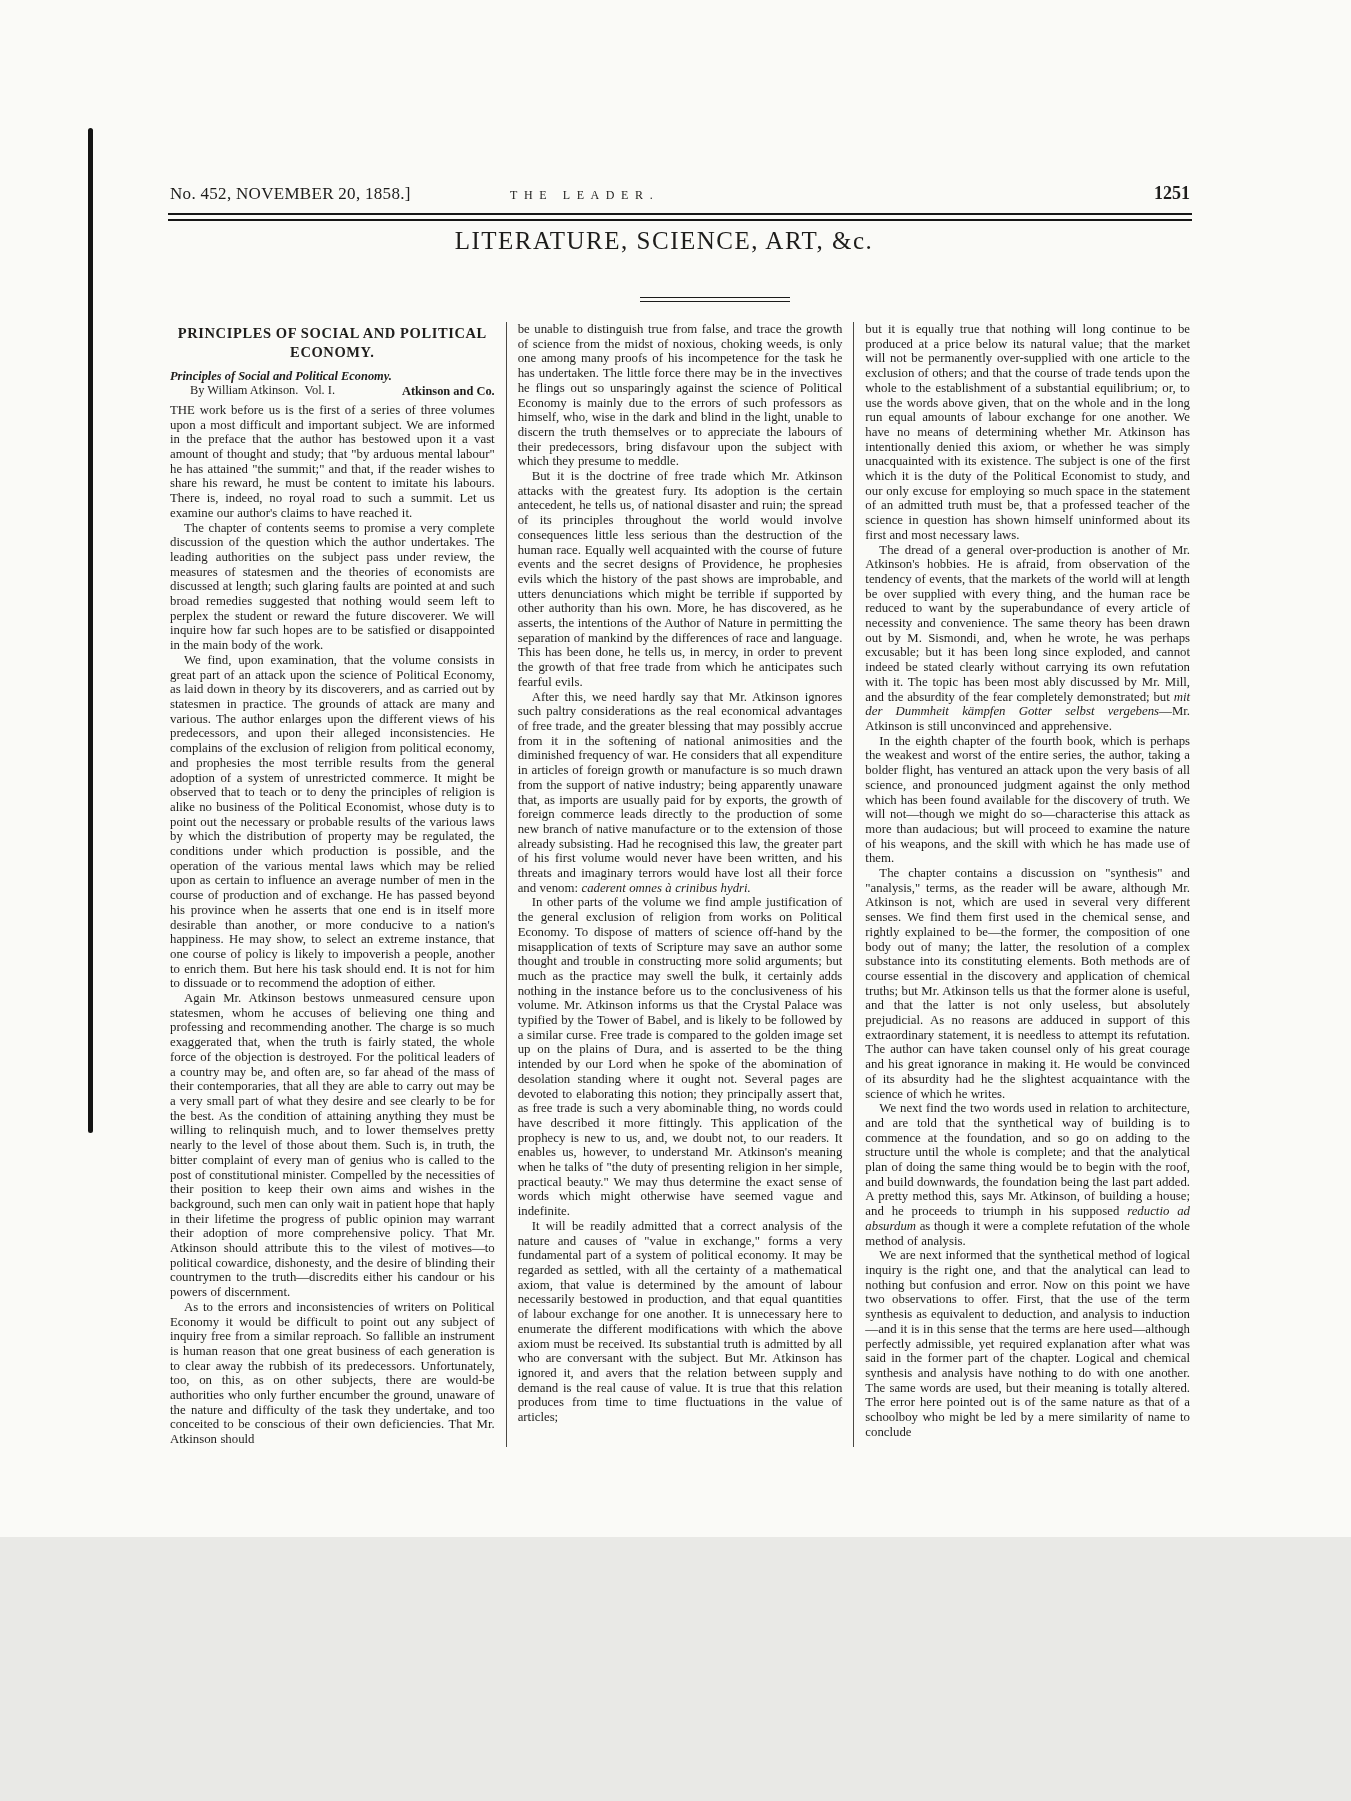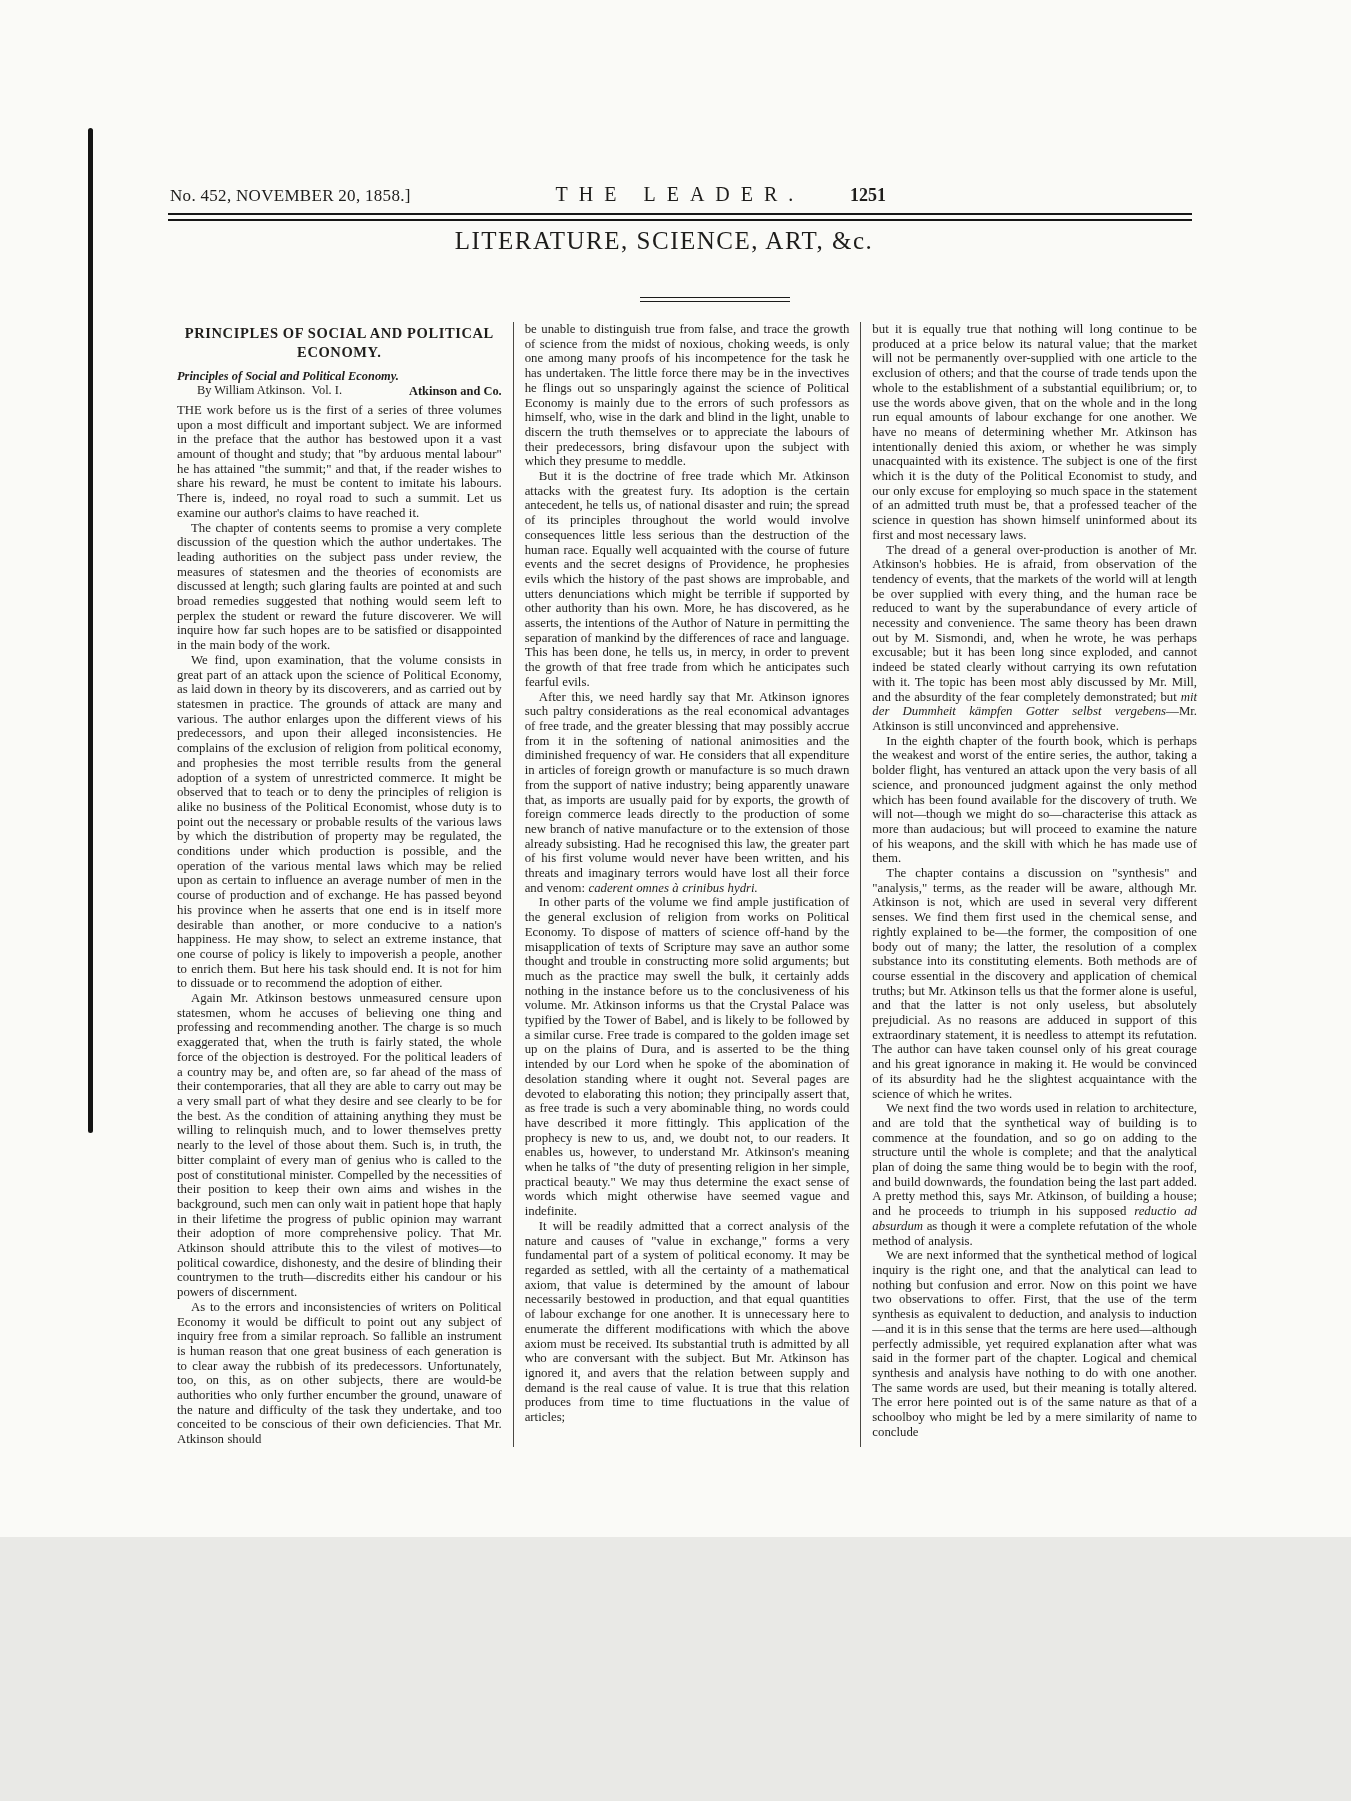--- a/index.html
+++ b/index.html
@@ -9,32 +9,32 @@
     background:#fafaf7; overflow:hidden;
     font-family:"Liberation Serif", serif; color:#1e1d1b;
   }
   
   .artifact-line { position:absolute; left:88px; top:128px; width:5px; height:1005px; background:#141414; border-radius:3px; }
   .artifact-dot { position:absolute; left:830px; top:1558px; width:4px; height:4px; background:#3c3c3a; border-radius:50%; }
 
   
   .masthead-row { position:absolute; top:183px; left:170px; width:1020px; display:flex; align-items:baseline; }
   .issue-info { flex:1; font-size:17px; letter-spacing:0.3px; white-space:nowrap; }
-  .paper-name { flex:1; text-align:center; font-size:20px; letter-spacing:0.55em; white-space:nowrap; }
-  .page-number { flex:1; font-weight:bold; font-size:18px; }
+  .paper-name { flex:1; text-align:left; font-size:12px; letter-spacing:0.55em; white-space:nowrap; }
+  .page-number { flex:1; text-align:right; font-weight:bold; font-size:18px; }
   .header-rule { position:absolute; top:213px; left:168px; width:1024px; height:4px;
     border-top:2px solid #161616; border-bottom:2px solid #161616; }
 
   .section-title { position:absolute; top:227px; left:154px; width:1020px; text-align:center;
     font-size:25px; letter-spacing:1.5px; white-space:nowrap; }
   .title-rule { position:absolute; top:297px; left:640px; width:150px; height:3px;
     border-top:1px solid #1a1a1a; border-bottom:1px solid #1a1a1a; }
 
   
-  .columns { position:absolute; top:322px; left:177px; width:1020px; display:flex; align-items:stretch; }
+  .columns { position:absolute; top:322px; left:170px; width:1020px; display:flex; align-items:stretch; }
   .col { flex:1 1 0; min-width:0; padding:0 11px; }
   .col.first { padding-left:0; }
   .col.last  { padding-right:0; }
   .col + .col { border-left:1px solid #4a4843; }
 
   .article-title { text-align:center; font-size:14.5px; font-weight:bold; letter-spacing:0.6px;
     line-height:1.3; margin:2px 6px 7px 6px; }
   .citation { font-size:12.4px; line-height:1.18; margin:0 0 5px 0; padding-left:20px; text-indent:-20px; }
   .citation .cit-title { font-style:italic; font-weight:bold; }
   .citation .cit-by { font-weight:normal; }

